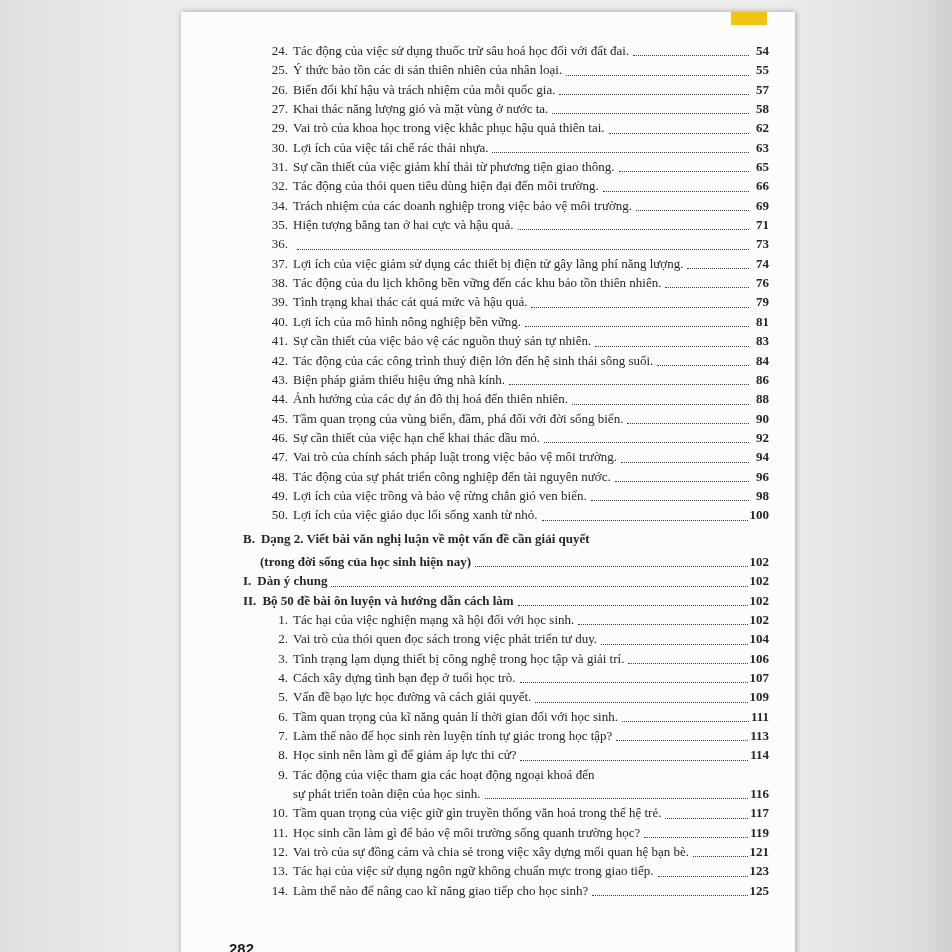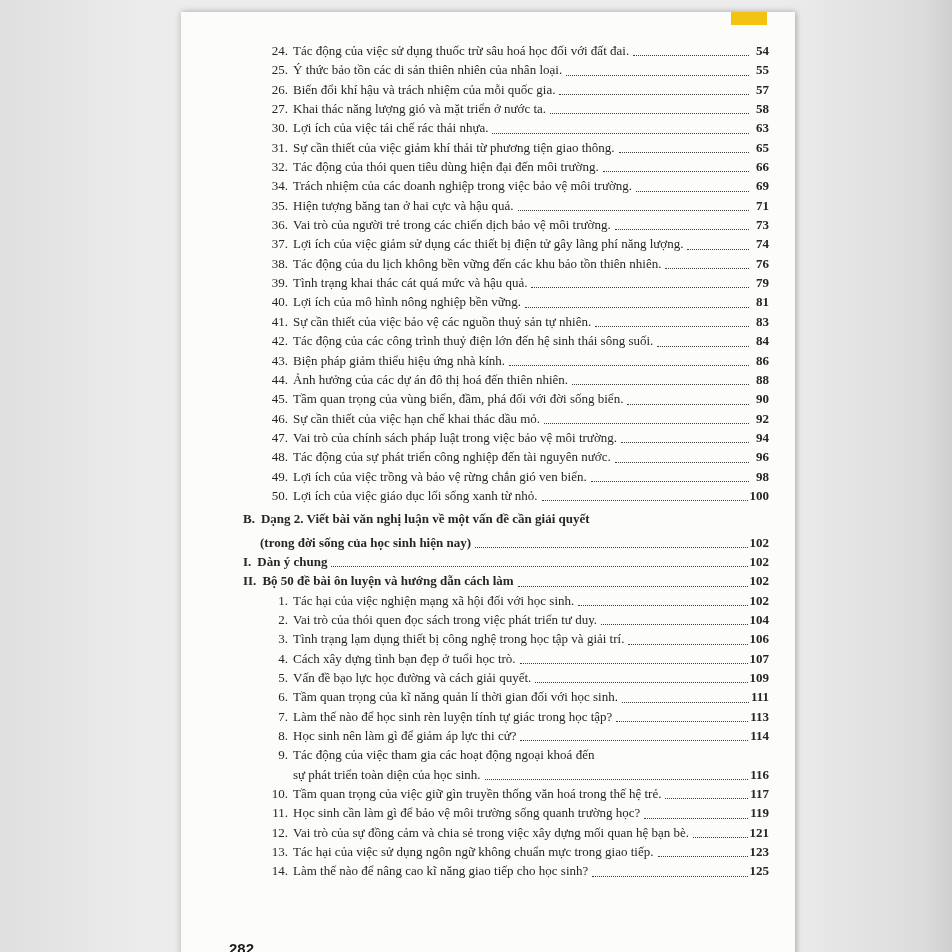--- a/index.html
+++ b/index.html
@@ -65,23 +65,29 @@
           <span class="pg">55</span>
         </div>
         <div class="toc-row item">
           <span class="num">26.</span>
           <span class="title">Biến đổi khí hậu và trách nhiệm của mỗi quốc gia.</span>
           <span class="dots"></span>
           <span class="pg">57</span>
         </div>
         <div class="toc-row item">
           <span class="num">27.</span>
-          <span class="title">Khai thác năng lượng gió và mặt triển ở nước ta.</span>
+          <span class="title">Khai thác năng lượng gió và mặt vùng ở nước ta.</span>
           <span class="dots"></span>
           <span class="pg">58</span>
+        </div>
+        <div class="toc-row item">
+          <span class="num">29.</span>
+          <span class="title">Vai trò của khoa học trong việc khắc phục hậu quả thiên tai.</span>
+          <span class="dots"></span>
+          <span class="pg">62</span>
         </div>
         <div class="toc-row item">
           <span class="num">30.</span>
           <span class="title">Lợi ích của việc tái chế rác thải nhựa.</span>
           <span class="dots"></span>
           <span class="pg">63</span>
         </div>
         <div class="toc-row item">
           <span class="num">31.</span>
           <span class="title">Sự cần thiết của việc giảm khí thải từ phương tiện giao thông.</span>
@@ -101,21 +107,20 @@
           <span class="pg">69</span>
         </div>
         <div class="toc-row item">
           <span class="num">35.</span>
           <span class="title">Hiện tượng băng tan ở hai cực và hậu quả.</span>
           <span class="dots"></span>
           <span class="pg">71</span>
         </div>
         <div class="toc-row item">
           <span class="num">36.</span>
-          <span class="title">Vai trò của người trẻ trong các chiến dịch bảo vệ môi trường.</span>
           <span class="dots"></span>
           <span class="pg">73</span>
         </div>
         <div class="toc-row item">
           <span class="num">37.</span>
           <span class="title">Lợi ích của việc giảm sử dụng các thiết bị điện tử gây lãng phí năng lượng.</span>
           <span class="dots"></span>
           <span class="pg">74</span>
         </div>
         <div class="toc-row item">

